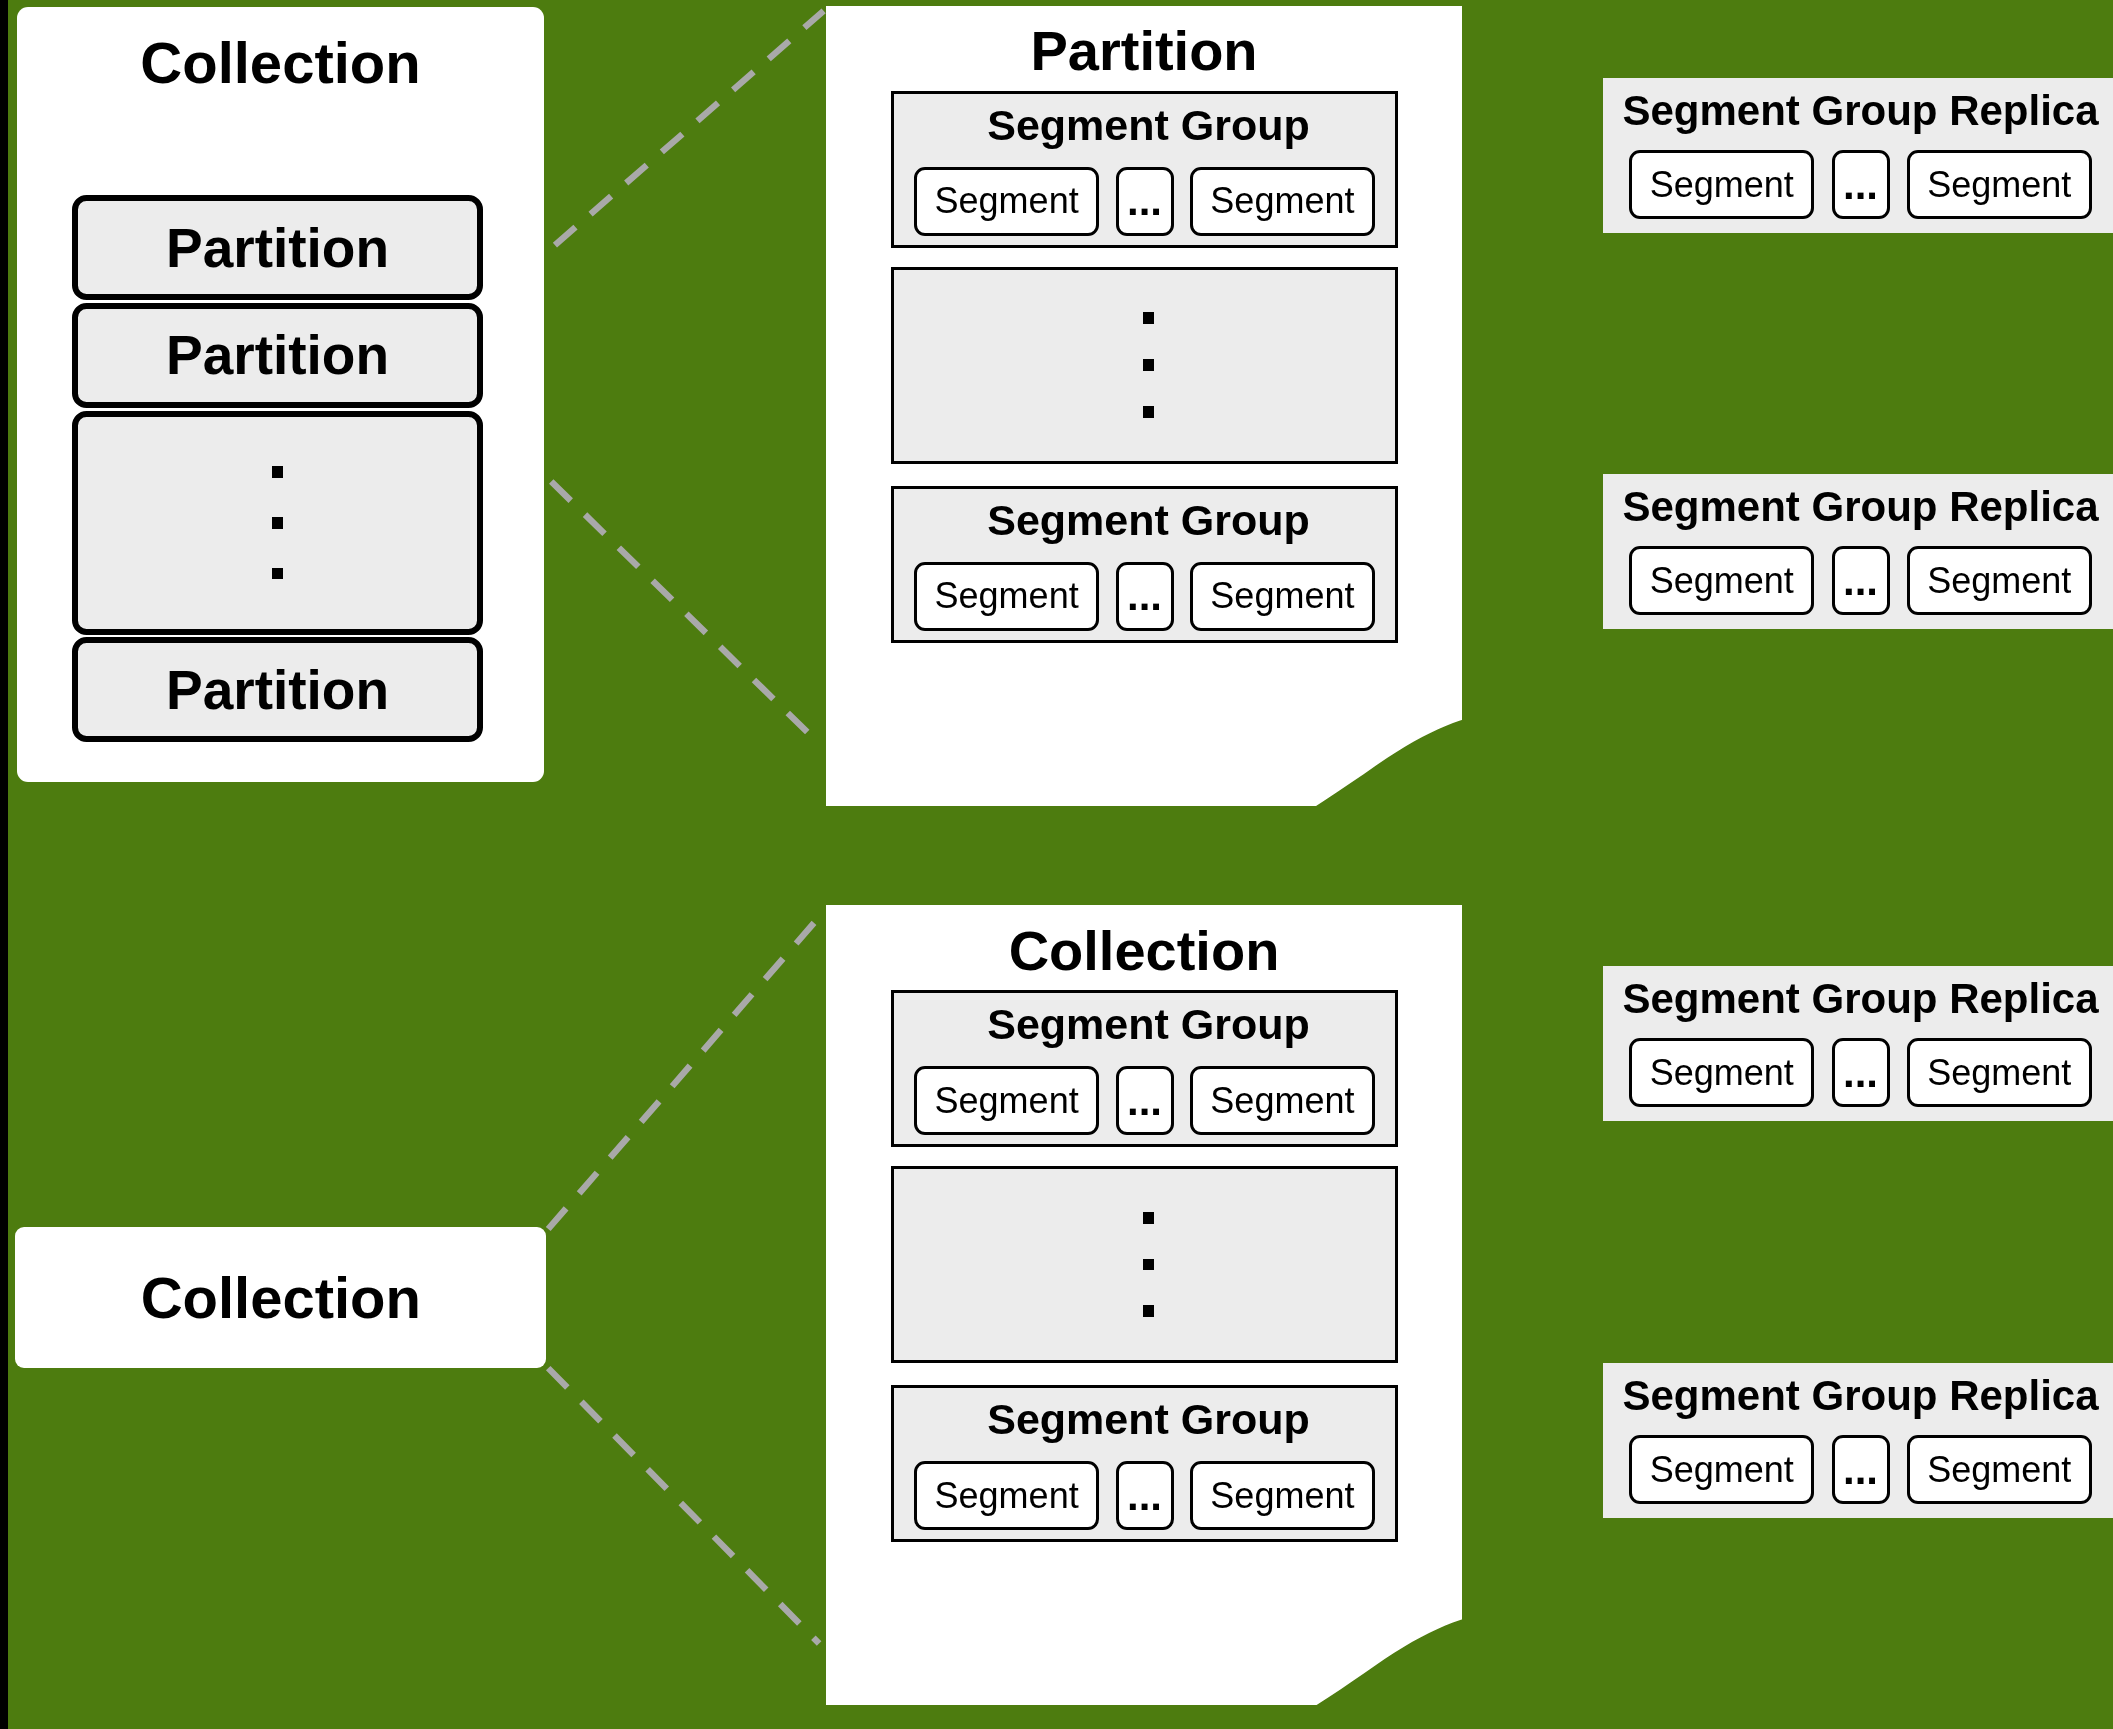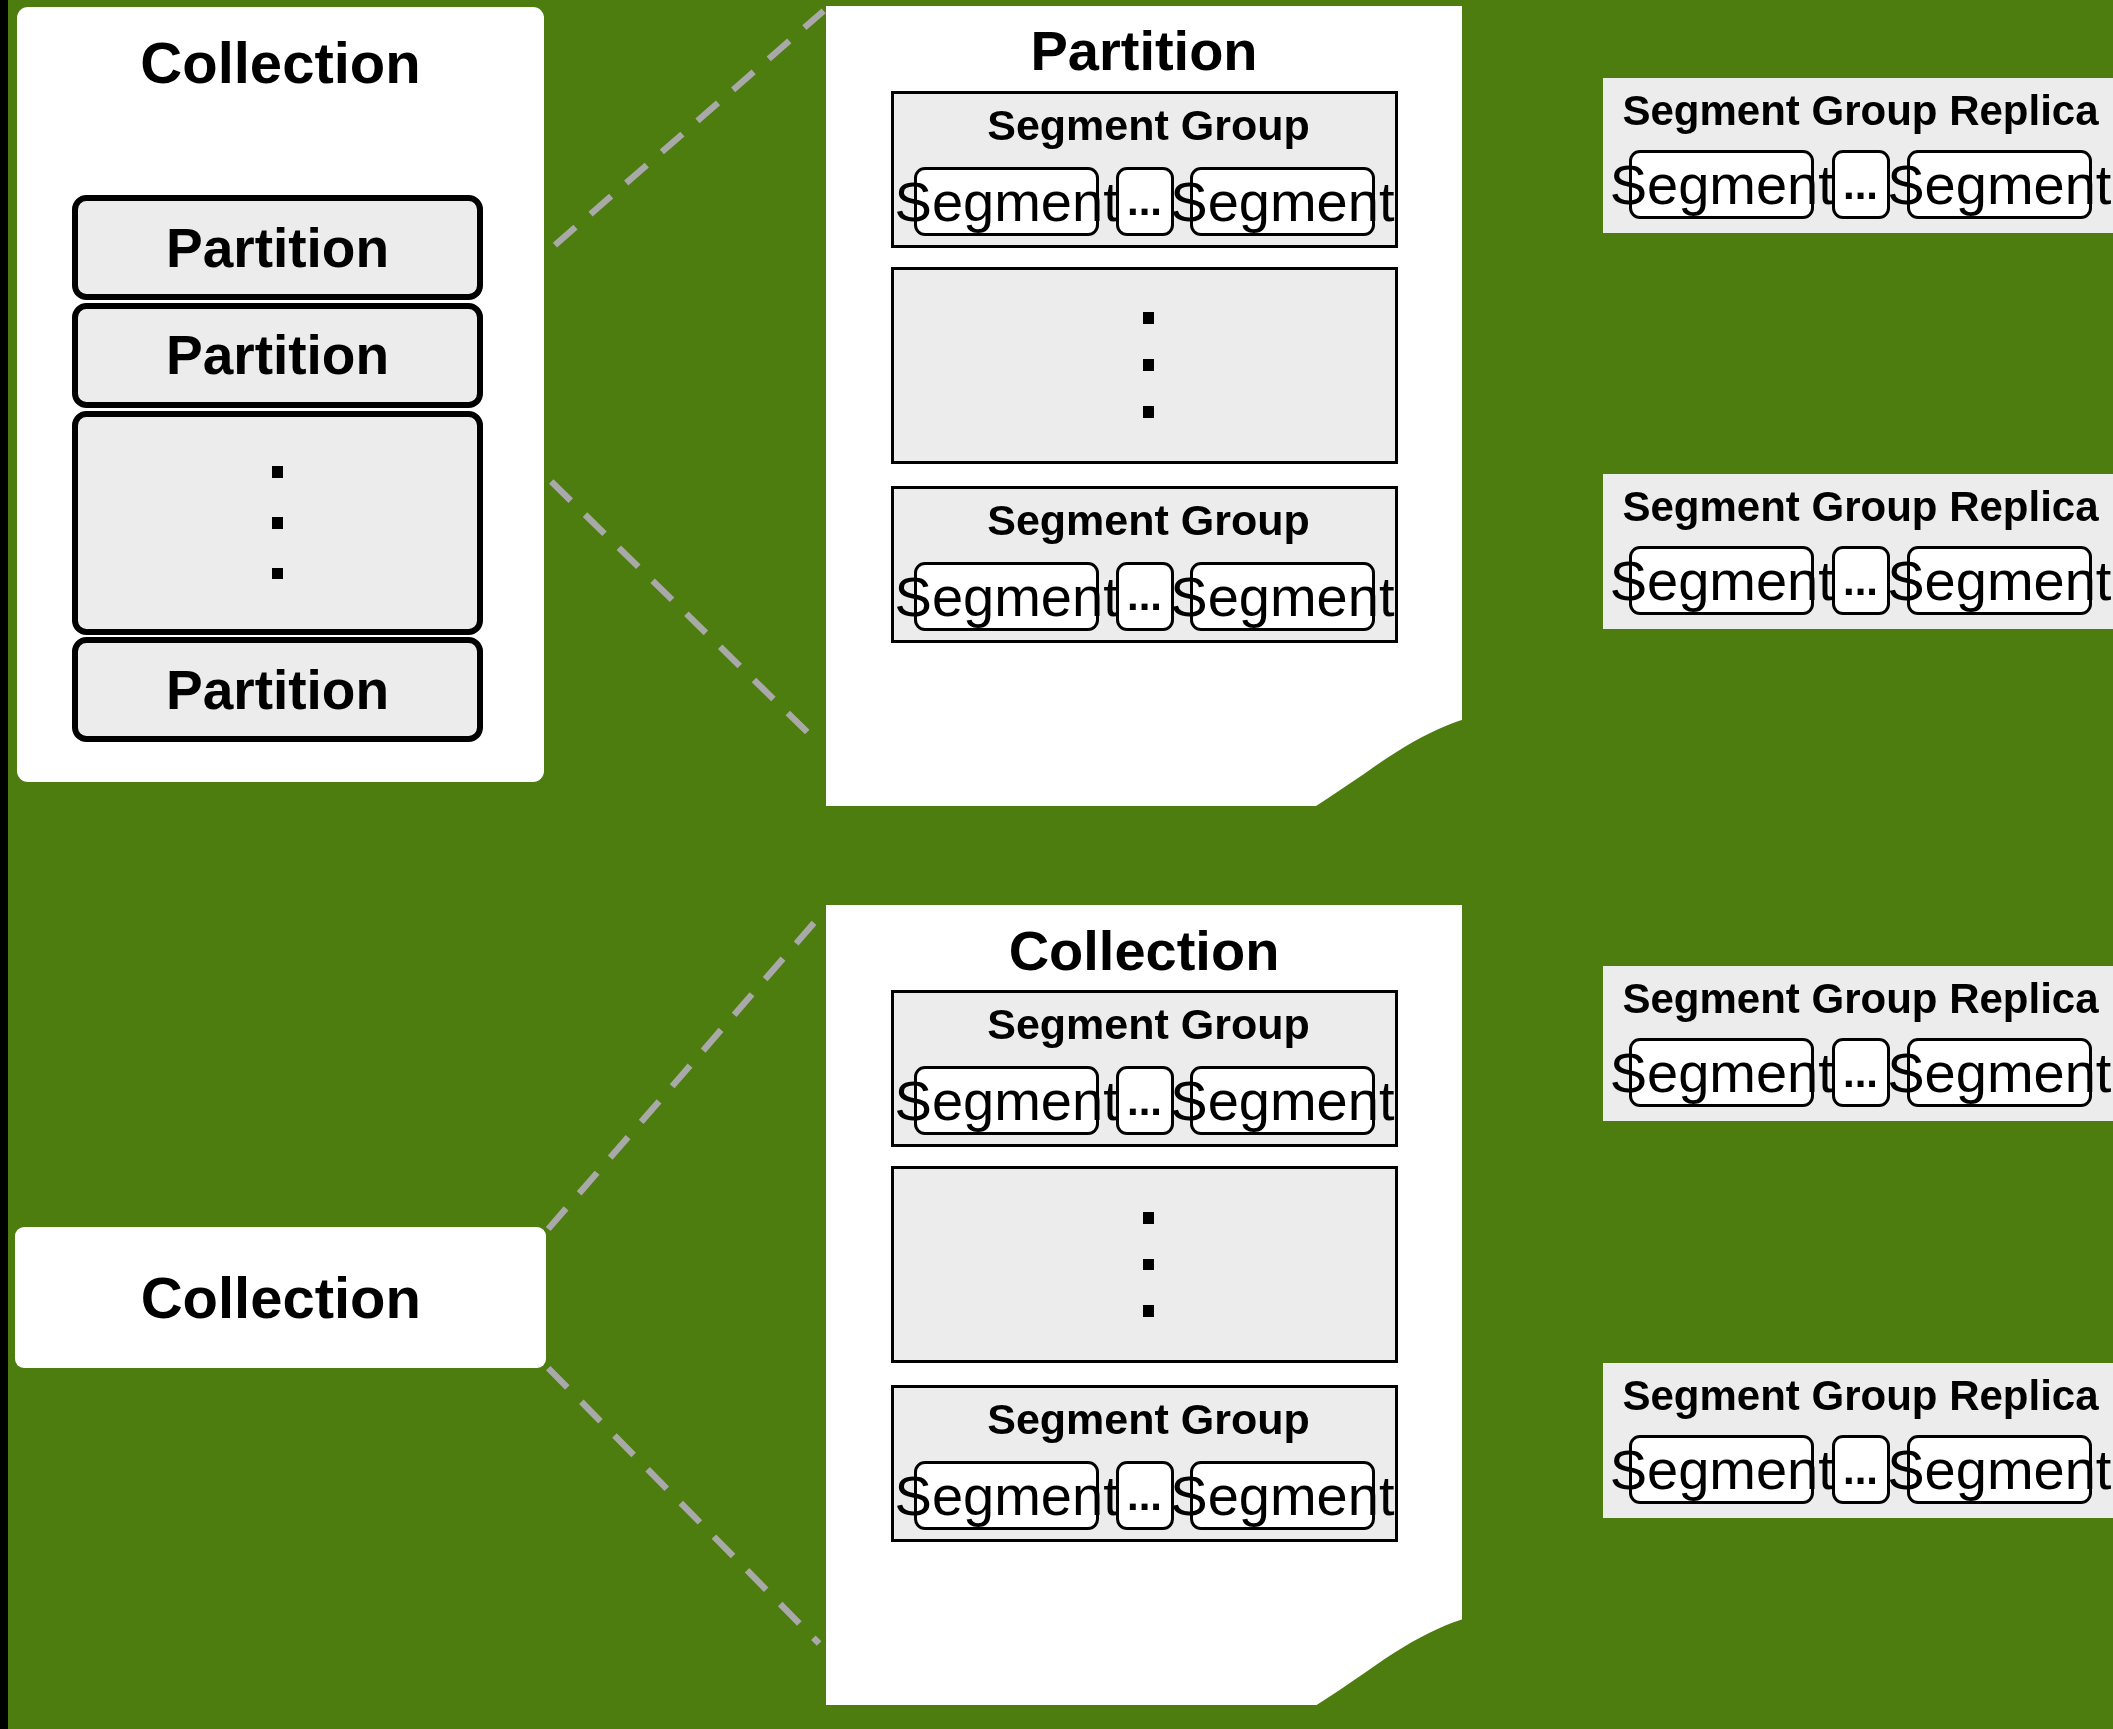--- a/index.html
+++ b/index.html
@@ -36,21 +36,21 @@
       box-sizing:border-box;background:#ececec;border:3.6px solid #000;padding-left:8px;}
   .sg-1{top:85px;}
   .sg-dots{top:261px;height:197px;display:flex;flex-direction:column;
       align-items:center;justify-content:center;gap:35px;}
   .sg-2{top:480px;}
   .sg-title{margin-top:7.3px;text-align:center;font-size:43px;font-weight:bold;color:#000;}
   .segment-row{position:absolute;left:0;right:0;top:73px;display:flex;
       justify-content:center;gap:16.4px;}
   .segment-chip{box-sizing:border-box;width:185px;height:69px;background:#fff;
       border:3.6px solid #000;border-radius:11px;display:flex;align-items:center;
-      justify-content:center;font-size:56px;color:#000;}
+      justify-content:center;font-size:36px;color:#000;}
   .ellipsis-chip{width:58px;font-weight:bold;font-size:42px;}
 
   
   .replica{position:absolute;left:1595px;width:515px;height:155px;background:#ececec;}
   .replica .replica-title{margin-top:9px;text-align:center;font-size:42px;
       font-weight:bold;color:#000;}
   .replica .segment-row{top:72px;gap:17.3px;}
   .replica-1{top:78px;}
   .replica-2{top:474px;}
   .replica-3{top:966px;}

